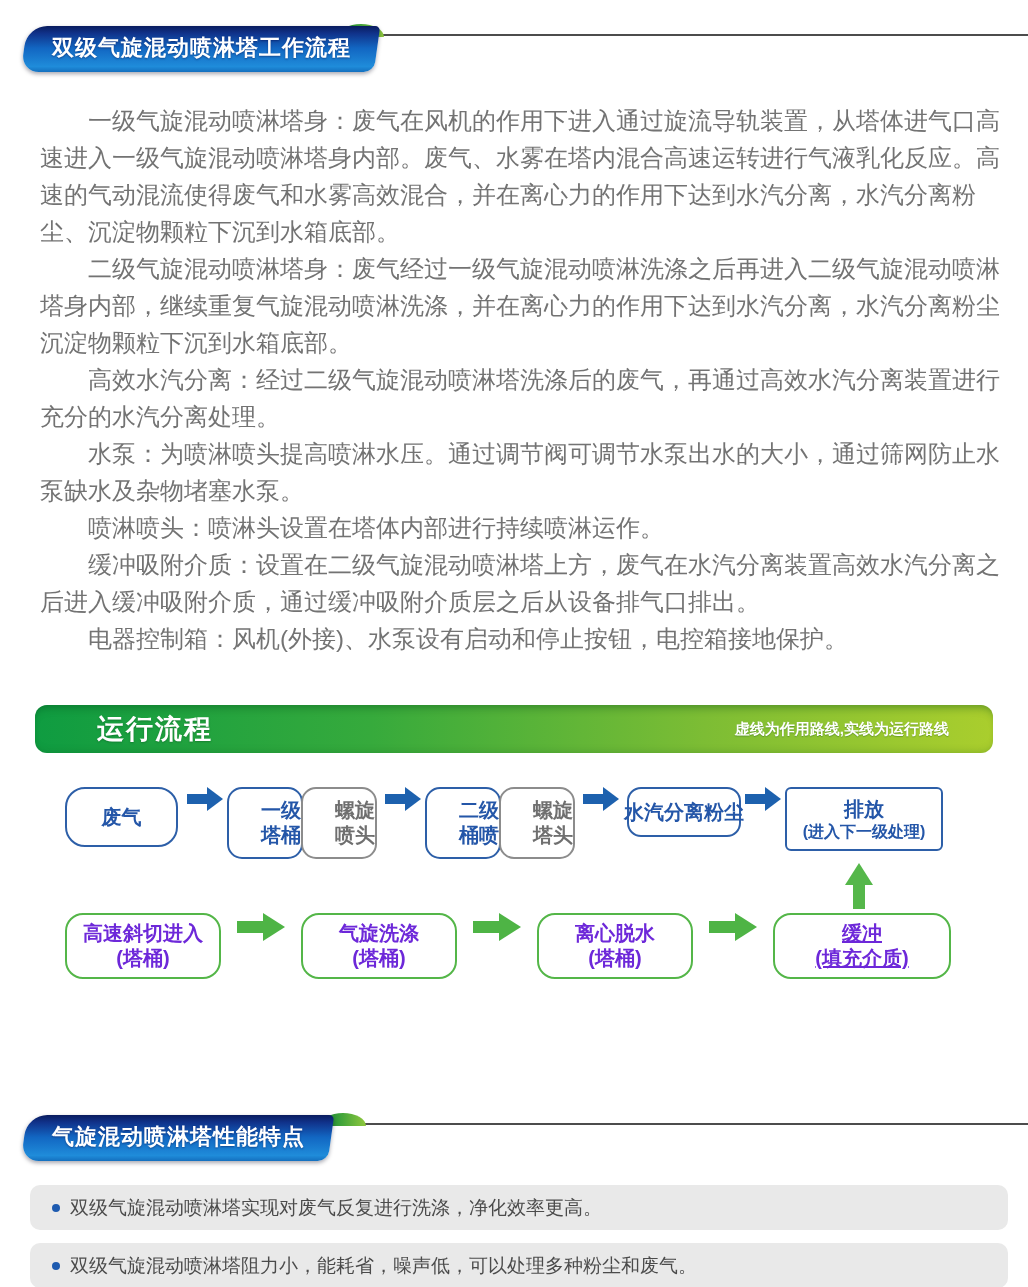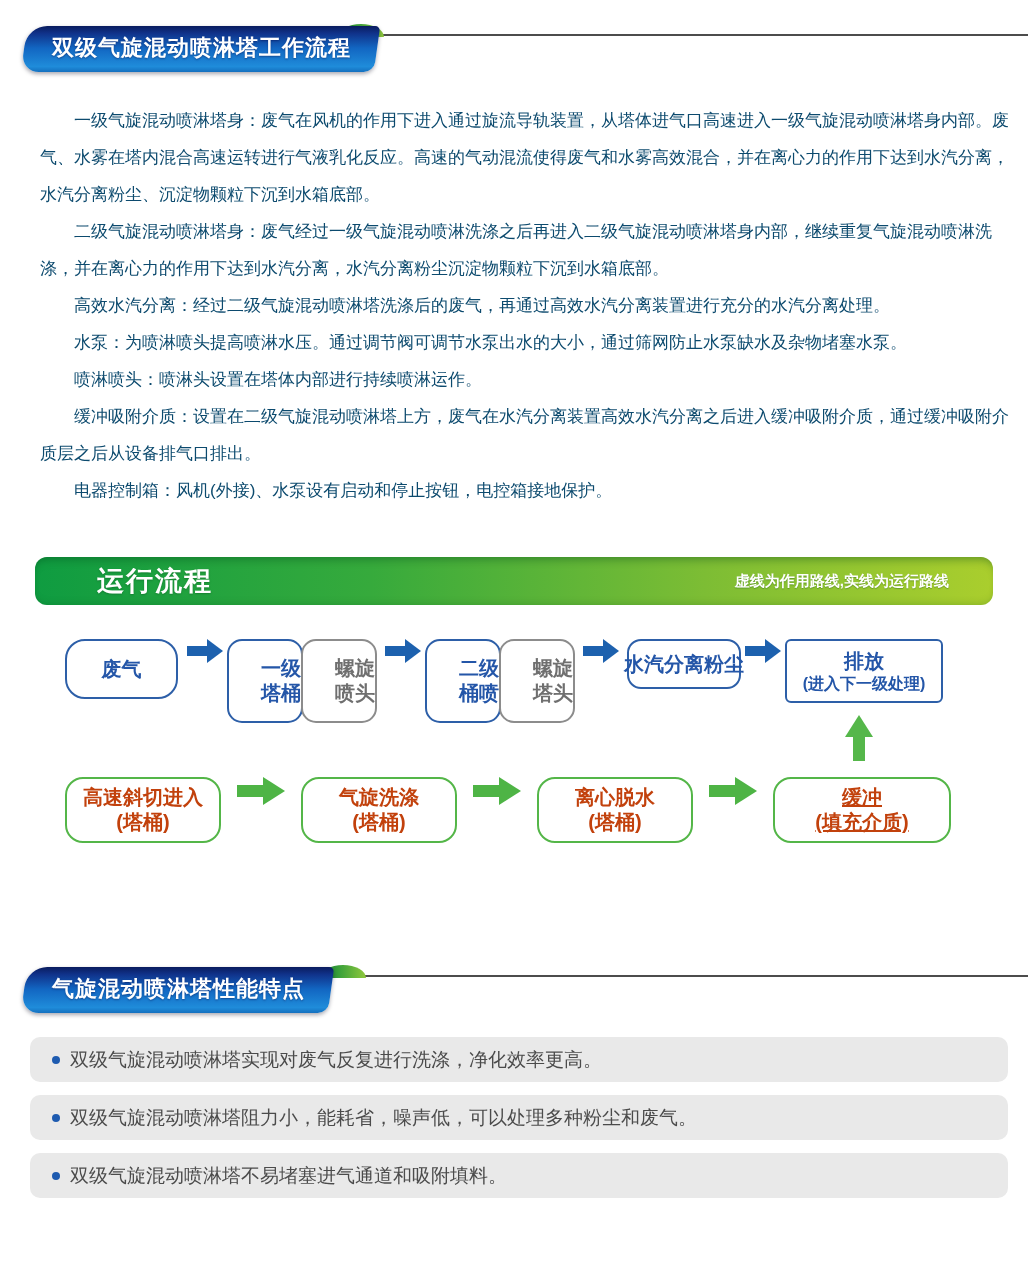--- a/index.html
+++ b/index.html
@@ -21,47 +21,47 @@
     background:linear-gradient(180deg,#0a1c5e 0%,#10328a 16%,#1266c2 48%,#1f8cda 88%,#1470bf 100%);
     border-radius:20px 5px 10px 18px;
     box-shadow:0 2px 4px rgba(0,0,30,.35);
     display:flex; align-items:center; }
   .ribbon .rtext { transform:skewX(8deg); color:#ffffff; font-weight:bold;
     font-size:22px; letter-spacing:1px; padding:0 26px 2px 28px; white-space:nowrap;
     text-shadow:0 1px 2px rgba(0,0,60,.4); }
 
   
   .body-text { margin:28px 18px 0 40px; }
-  .body-text p { font-size:17px; line-height:37px; color:#0c4a6e; text-indent:2em; letter-spacing:0; }
+  .body-text p { font-size:24px; line-height:37px; color:#737373; text-indent:2em; letter-spacing:0; }
 
   
   .green-banner { margin:48px 35px 0 35px; height:48px; border-radius:12px;
     background:linear-gradient(90deg,#0f9c41 0%,#36aa3c 35%,#7dbd34 70%,#aace2d 100%);
     box-shadow:inset 0 8px 10px -6px rgba(0,70,25,.45), inset 0 -6px 8px -6px rgba(0,70,25,.25);
     display:flex; align-items:center; justify-content:space-between; }
   .gb-title { color:#fff; font-weight:bold; font-size:27px; letter-spacing:2px; padding-left:62px;
     text-shadow:0 1px 2px rgba(0,60,20,.35); }
   .gb-legend { color:#fff; font-weight:bold; font-size:15px; padding-right:44px;
     text-shadow:0 1px 1px rgba(0,60,20,.3); }
 
   
   .flow { position:relative; margin-top:34px; height:252px; }
   .flow-row { display:flex; align-items:flex-start; padding-left:65px; }
   .fbox { border:2px solid; border-radius:16px; background:#fff;
     display:flex; flex-direction:column; align-items:center; justify-content:center;
     font-weight:bold; text-align:center; line-height:1.25; }
   .fbox span { display:block; white-space:nowrap; }
   .c-blue  { border-color:#2d5fa8; color:#2456a8; }
   .c-gray  { border-color:#8c8c8c; color:#6f6f6f; }
-  .c-green { border-color:#54b648; color:#c2410c; }
+  .c-green { border-color:#54b648; color:#6d28d9; }
 
   .row1 .fbox { font-size:20px; }
   .b-waste   { width:113px; height:60px; border-radius:20px; }
   .pair { display:flex; }
-  .pair .fbox { width:76px; height:84px; border-radius:15px;padding-left:32px; }
+  .pair .fbox { width:76px; height:72px; border-radius:15px;padding-left:32px; }
   .pair .fbox + .fbox { margin-left:-2px; }
   .b-media   { width:114px; height:50px; border-radius:14px; }
   .b-discharge { width:158px; height:64px; border-radius:6px; }
   .b-discharge .sub { font-size:16px; }
 
   .row2 { margin-top:54px; }
   .row2 .fbox { font-size:20px; height:66px; border-radius:18px; }
   .b-r2 { width:156px; }
   .b-r2-last { width:178px;text-decoration:underline; }
 

